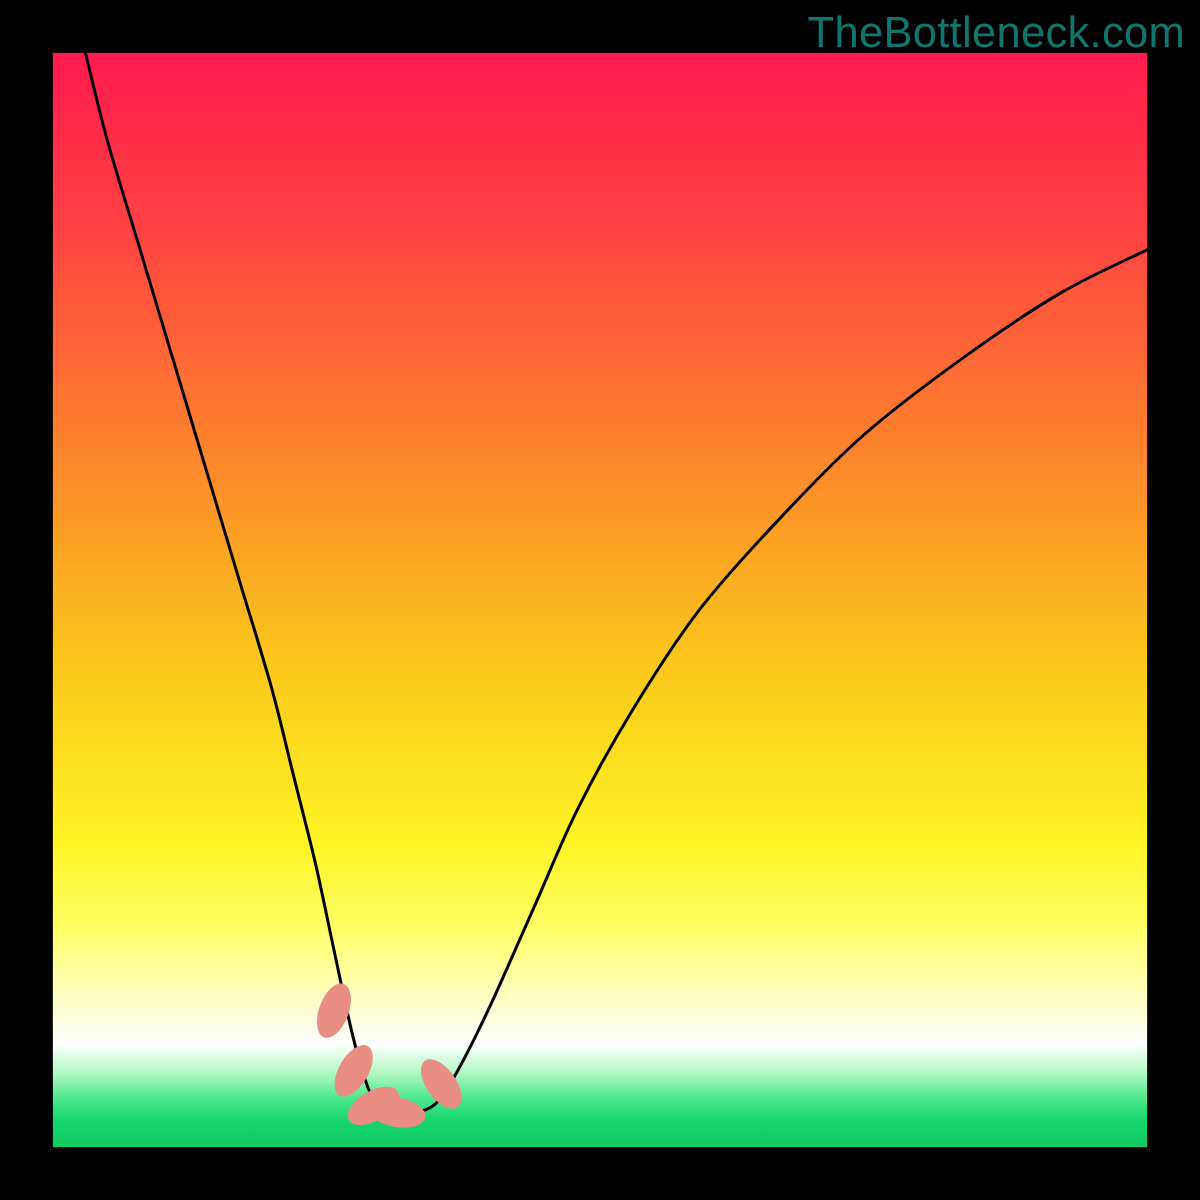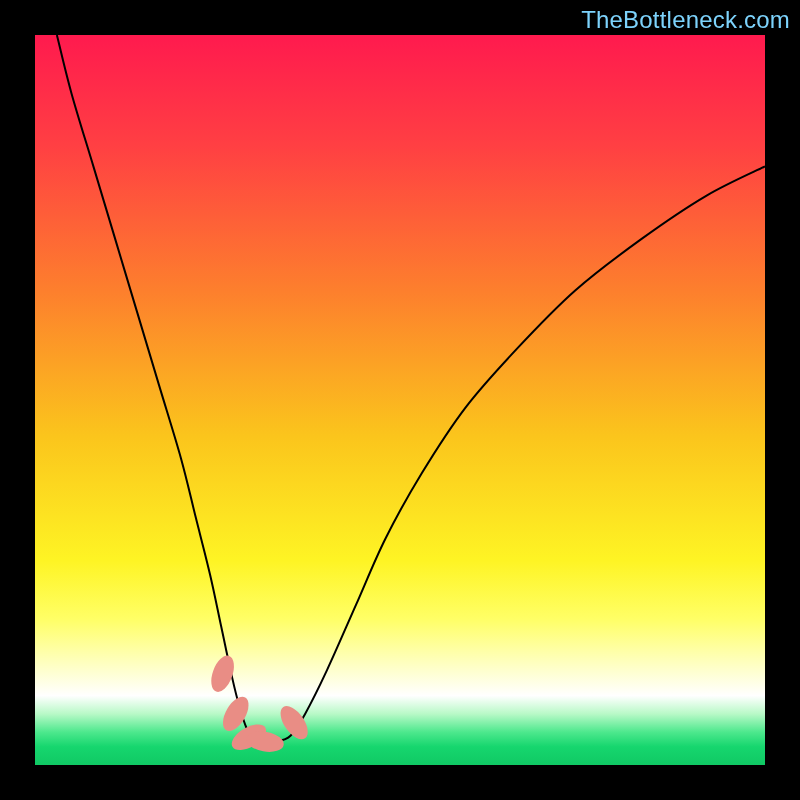--- a/index.html
+++ b/index.html
@@ -24,22 +24,22 @@
     left: 35px;
     top: 35px;
     width: 730px;
     height: 730px;
     overflow: hidden;
   }
   .watermark {
     position: absolute;
     top: 6px;
     right: 10px;
-    color: #7dd3fc;
-    font-size: 24px;
+    color: #0f766e;
+    font-size: 29px;
     font-weight: 400;
     letter-spacing: 0.2px;
     font-family: Arial, Helvetica, sans-serif;
   }
   svg {
     display: block;
   }
 </style>
 </head>
 <body>

